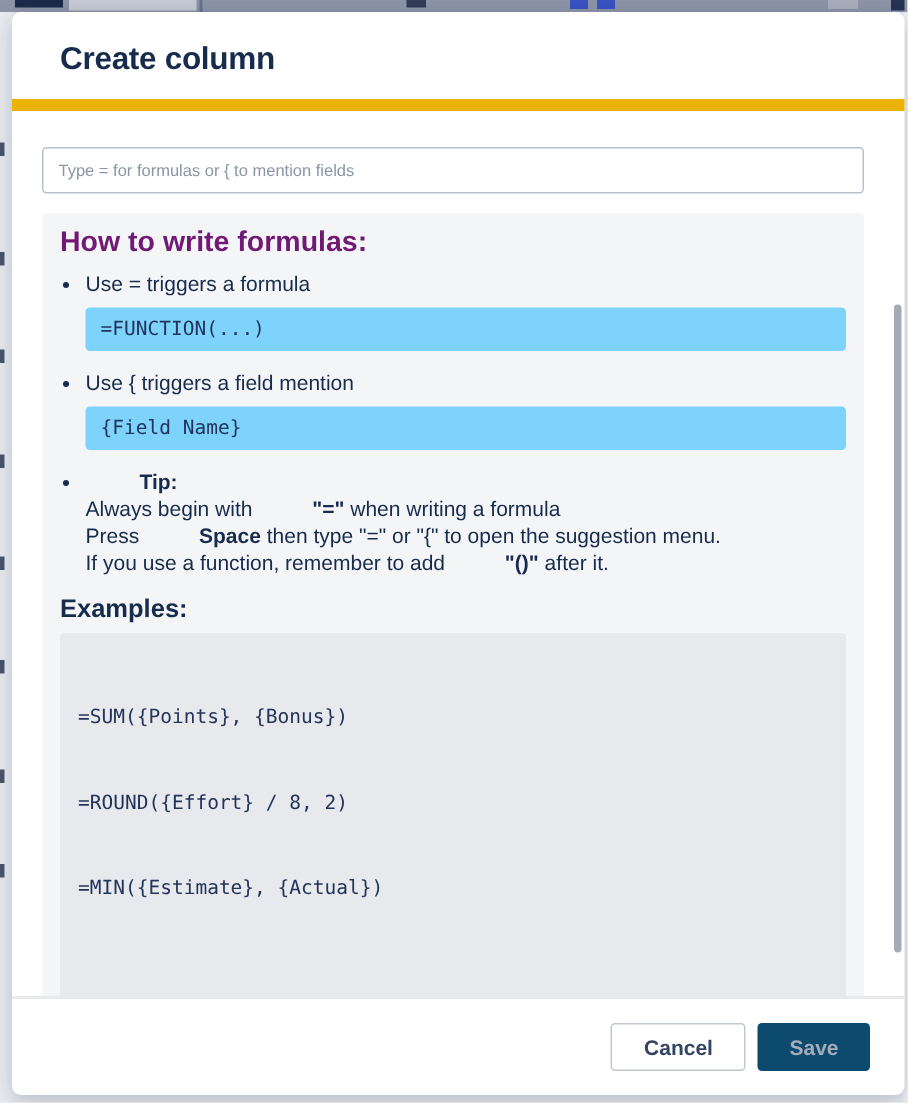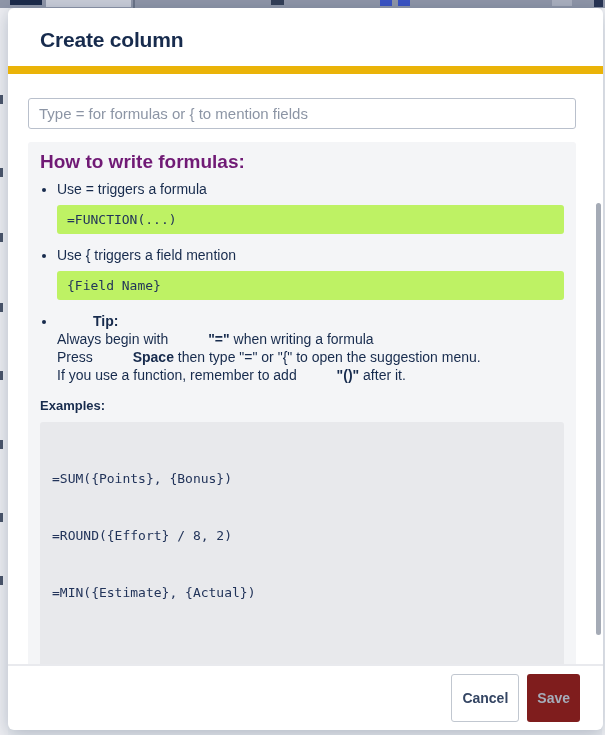--- a/index.html
+++ b/index.html
@@ -64,81 +64,81 @@
     width: 15px; height: 15px; border: 2px solid #c6ccd6; border-radius: 3px;
     background: #fff; margin-right: 9px; flex: none;
   }
   .checkbox-label { font-size: 15px; color: #172b4d; }
 
   .formula-input {
     margin-top: 12px;
     width: 100%; height: 31px;
     border: 1px solid #b9c0cc; border-radius: 3px;
     font-family: "Liberation Sans", sans-serif;
-    font-size: 15px; color: #172b4d;
+    font-size: 11px; color: #172b4d;
     padding: 0 10px;
     outline: none;
   }
   .formula-input::placeholder { color: #8c95a5; opacity: 1; }
 
   .help-panel {
     margin-top: 13px;
     background: #f4f5f7;
     border-radius: 3px;
     padding: 12px;
   }
   .help-heading { font-size: 19px; line-height: 16px; font-weight: 700; color: #701a75; }
   ul.help-list { margin: 10px 0 0 0; padding-left: 17px; list-style: disc; }
   ul.help-list > li { font-size: 14px; line-height: 18px; color: #172b4d; }
   ul.help-list > li + li { margin-top: 12px; }
   .code-chip {
     margin-top: 7px;
-    background: #bef264;
+    background: #7dd3fc;
     border-radius: 3px;
     padding: 6px 10px;
     font-family: "DejaVu Sans Mono", monospace;
     font-size: 13px; line-height: 17px; color: #22345a;
     white-space: pre;
   }
   .tip-line { font-size: 14px; line-height: 18px; color: #172b4d; }
   .tip-line b { font-weight: 700; margin-left: 36px; }
-  .examples-heading { margin-top: 14px; font-size: 13px; line-height: 16px; font-weight: 700; color: #172b4d; }
+  .examples-heading { margin-top: 14px; font-size: 17px; line-height: 16px; font-weight: 700; color: #172b4d; }
   .examples-block {
     margin-top: 8px;
     background: #e8e9ec;
     border-radius: 3px;
     padding: 9px 12px;
     font-family: "DejaVu Sans Mono", monospace;
     font-size: 13px; line-height: 19px; color: #22345a;
     white-space: pre;
   }
 
   .modal-footer {
     flex: none;
     height: 66px;
     border-top: 2px solid #e9eaee;
     display: flex; align-items: center; justify-content: flex-end;
     gap: 8px;
     padding: 0 23px;
   }
   .btn {
-    height: 48px;
+    height: 32px;
     border-radius: 3px;
     font-family: "Liberation Sans", sans-serif;
     font-size: 14px; font-weight: 600;
-    padding: 0 10px;
+    padding: 0 21px;
     cursor: pointer;
   }
   .btn-cancel {
     background: #ffffff;
     border: 1px solid #c1c7d0;
     color: #344563;
   }
   .btn-save {
-    background: #7f1d1d;
+    background: #0c4a6e;
     border: none;
     color: #a5adba;
     cursor: default;
   }
 
   .scrollbar-thumb {
     position: absolute;
     right: 2px; top: 195px;
     width: 5px; height: 432px;
     background: #a5abb6;

